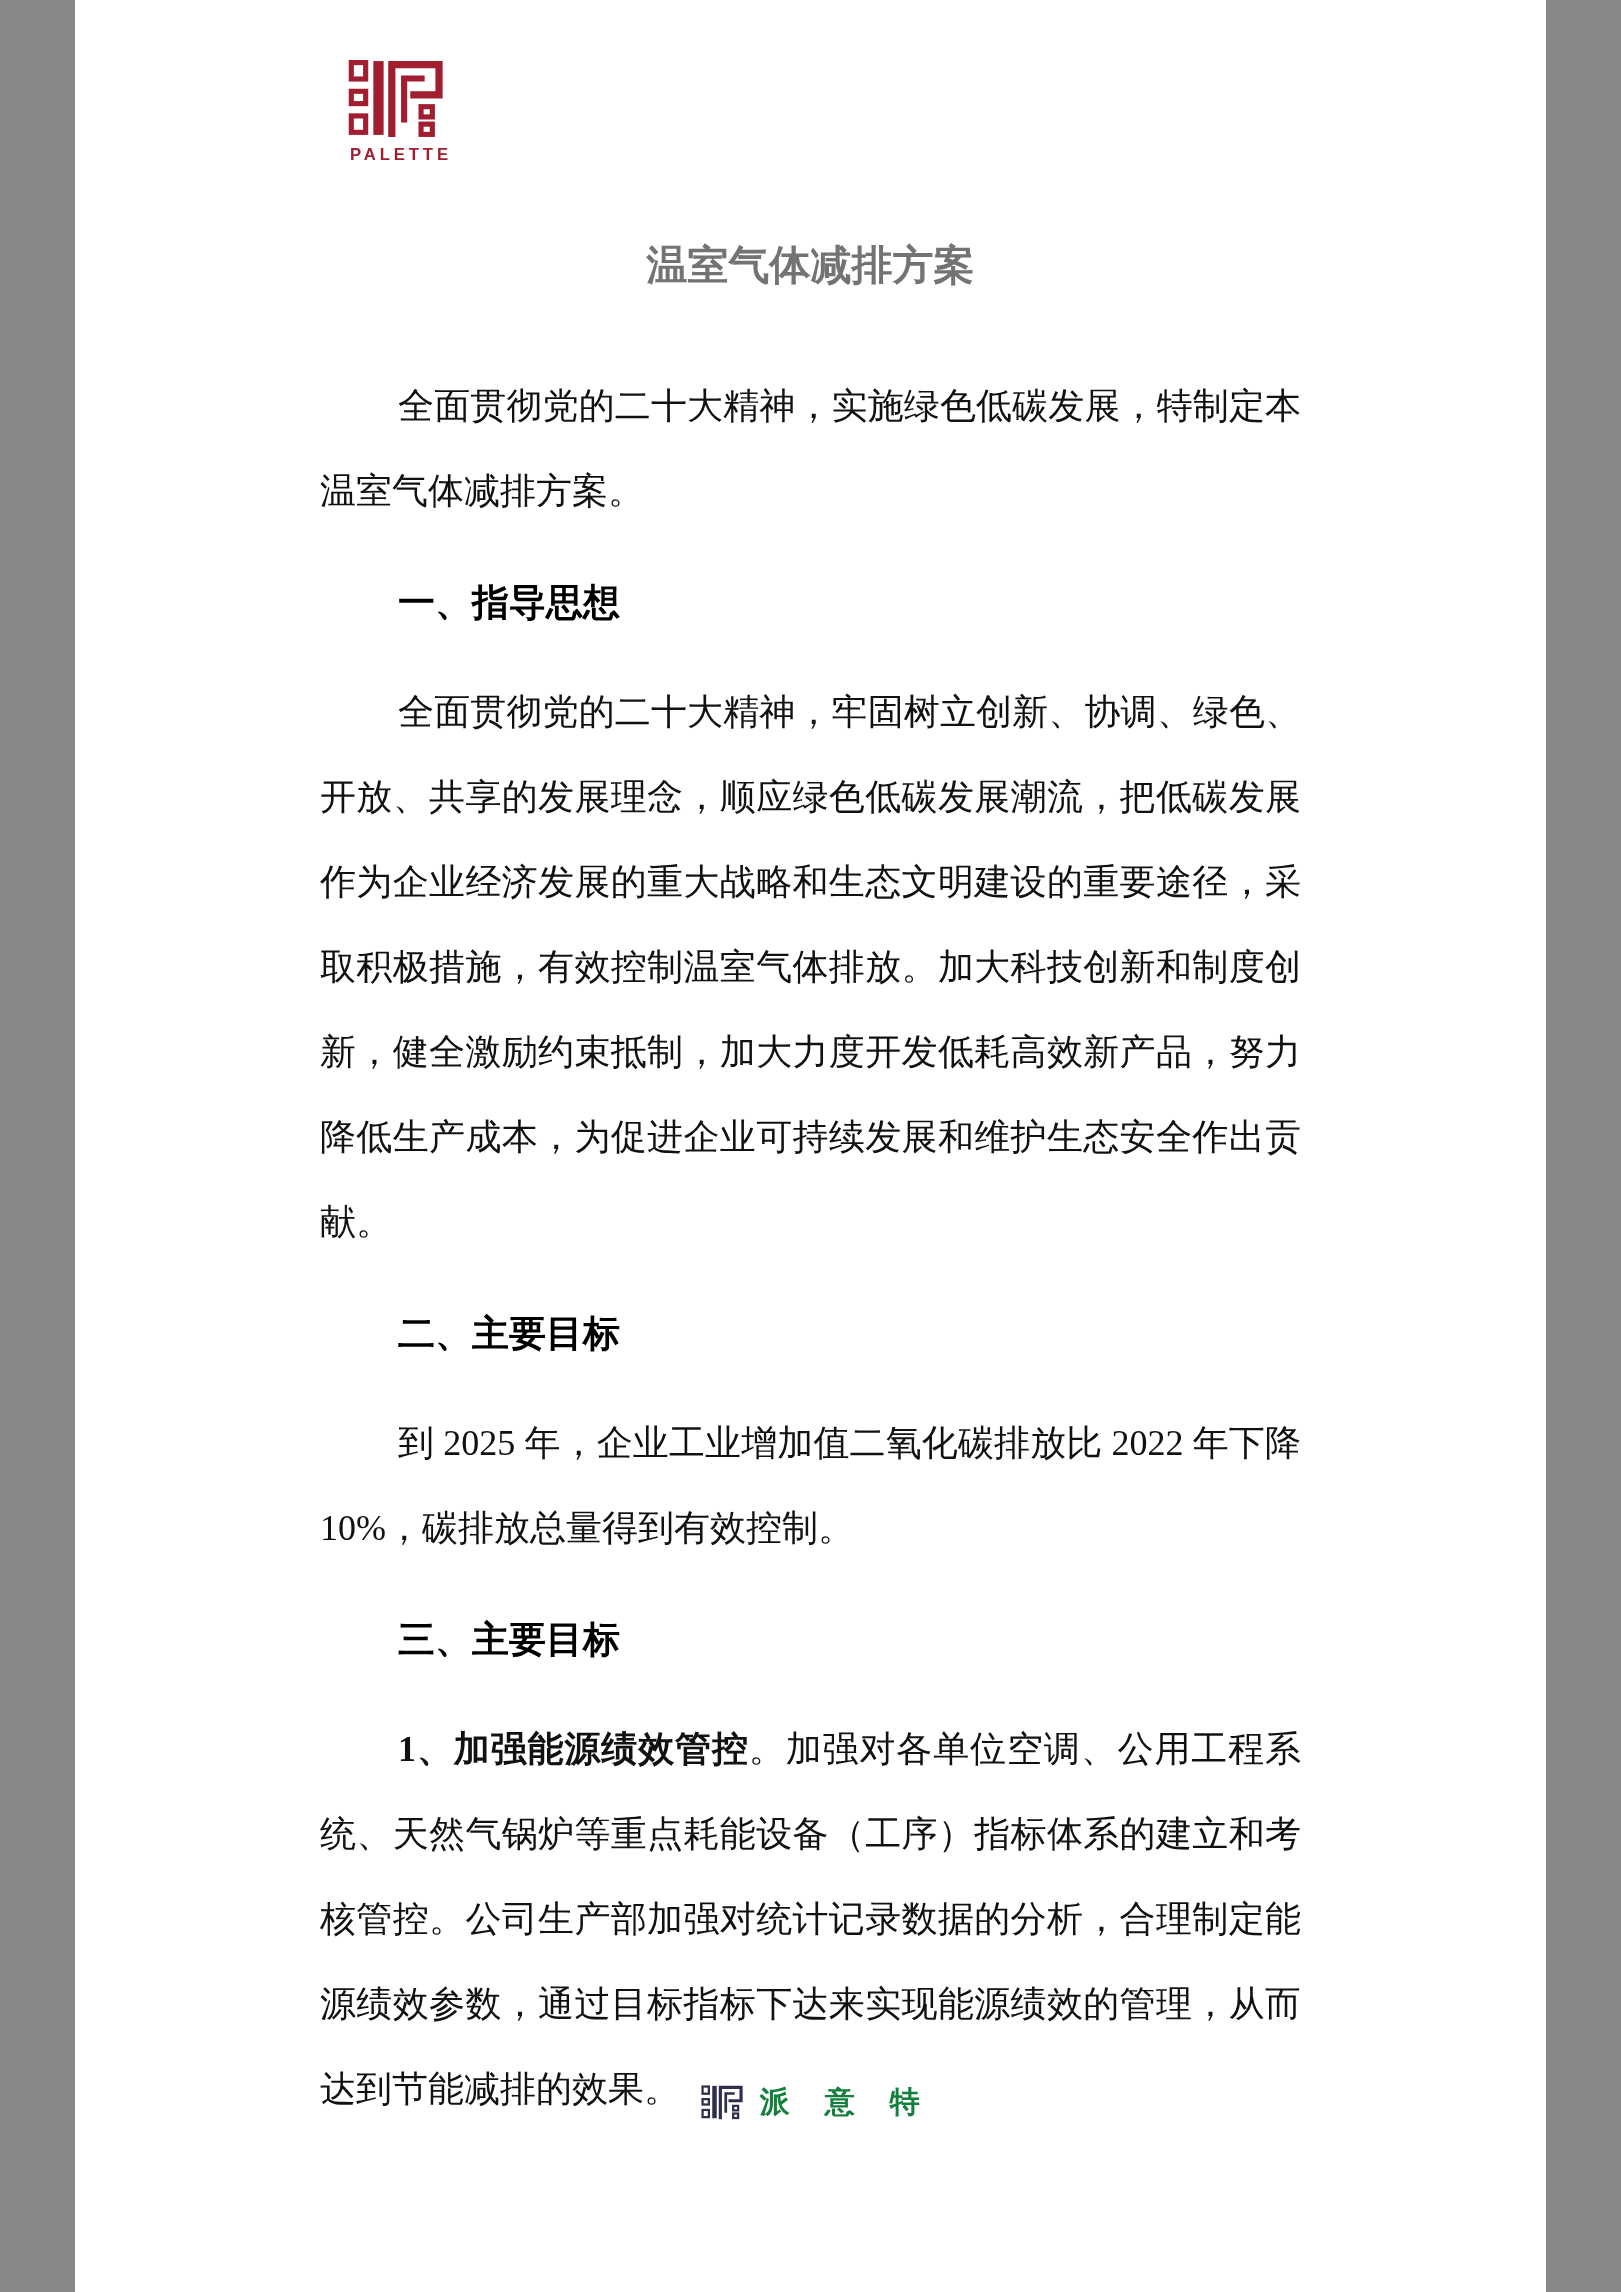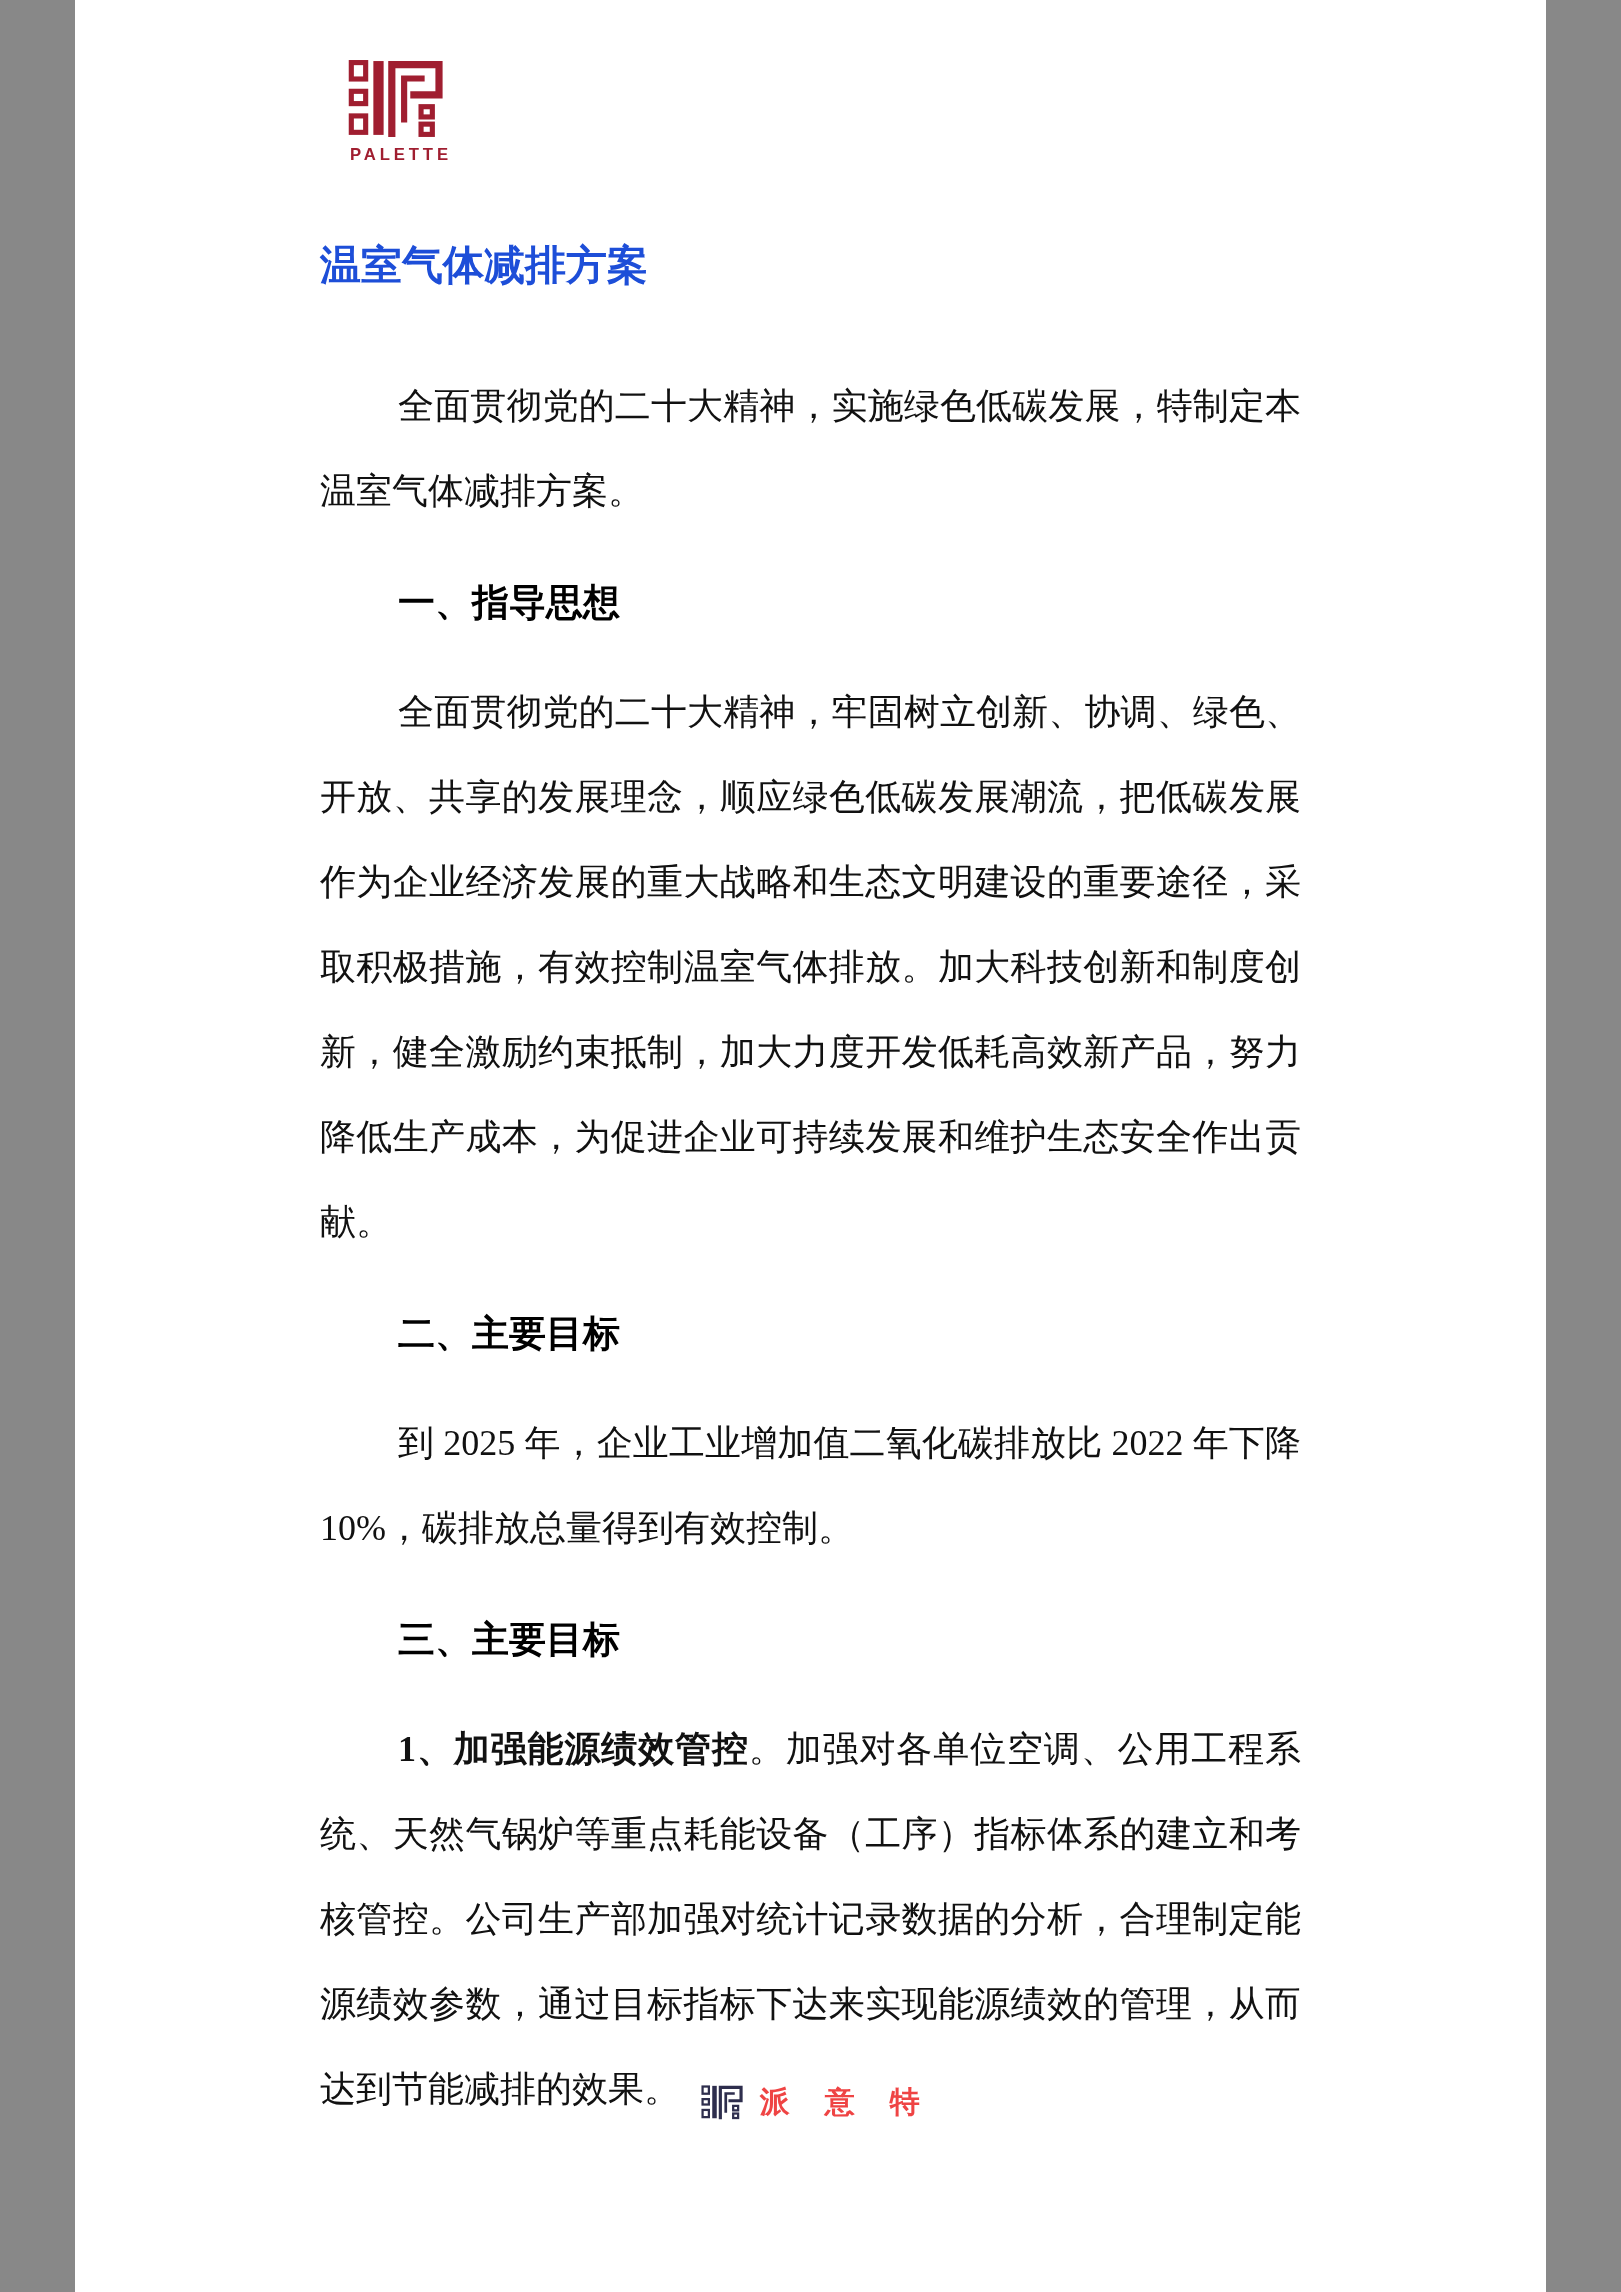--- a/index.html
+++ b/index.html
@@ -26,21 +26,21 @@
     color:#a01e30;
   }
   svg .ln{fill:none;stroke:currentColor;}
   svg .fl{fill:currentColor;stroke:none;}
   
   .content{position:absolute;left:245px;right:245px;top:0;}
   .doc-title{
     margin:235px 0 0 0;
     font-family:"Liberation Sans","DejaVu Sans",sans-serif;
     font-size:41px;line-height:61px;font-weight:700;
-    color:#1d4ed8;
+    text-align:center;color:#737373;
   }
   p.body{
     margin:0;
     font-size:36px;line-height:85px;
     text-align:justify;text-indent:78px;
     color:#111;
     word-break:break-all;
   }
   p.intro{margin-top:68px;}
   h2.heading{
@@ -54,21 +54,21 @@
   .footer{
     position:absolute;left:0;right:0;top:2082px;
     display:flex;justify-content:center;align-items:center;gap:13.7px;
     color:#2e2e4d;
   }
   .footer .mark{display:block;width:45px;height:39px;}
   .footer .footer-text{
     font-family:"Liberation Sans","DejaVu Sans",sans-serif;
     font-size:30px;font-weight:700;
     letter-spacing:35px;margin-right:-35px;
-    color:#ef4444;white-space:nowrap;
+    color:#15803d;white-space:nowrap;
   }
 </style>
 </head>
 <body>
 
 <svg width="0" height="0" style="position:absolute" aria-hidden="true">
   <defs>
     <g id="logo-mark">
       <rect class="ln" x="3.5" y="3.5" width="14" height="16" stroke-width="5"></rect>
       <rect class="ln" x="3.5" y="31.5" width="14" height="12" stroke-width="5"></rect>

